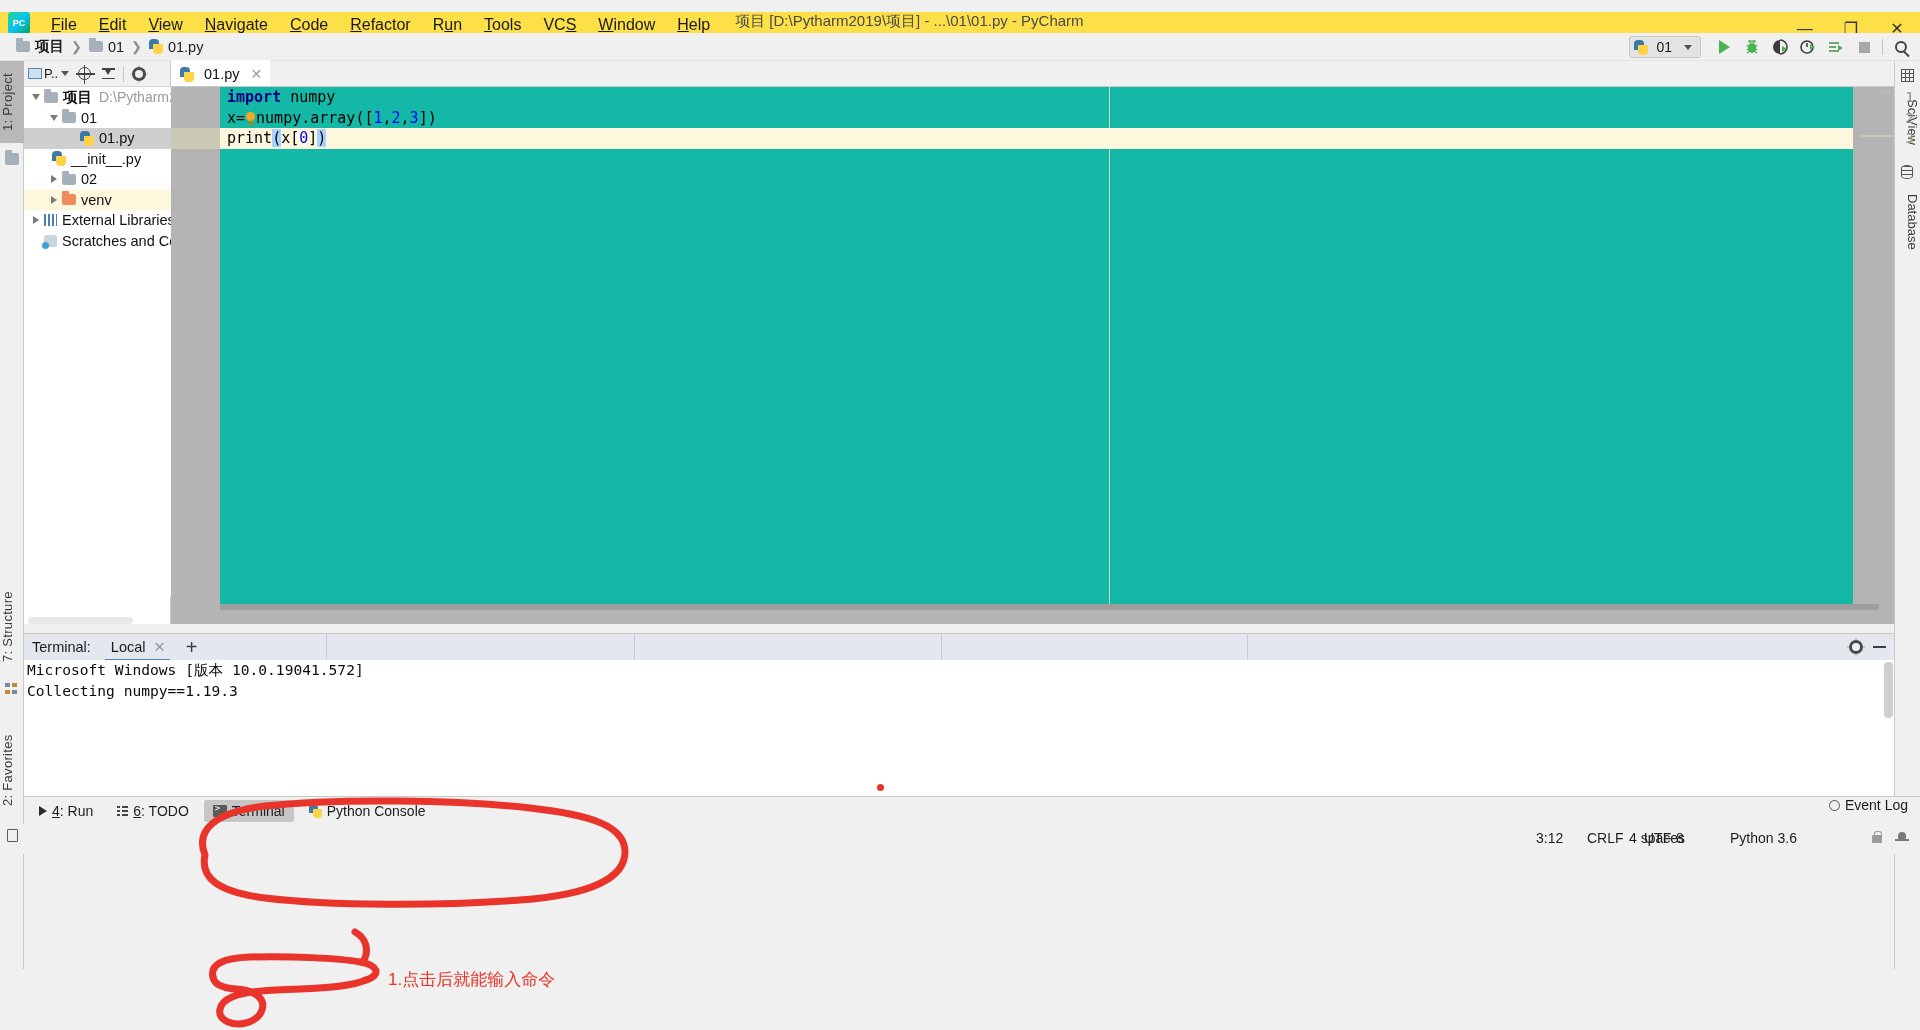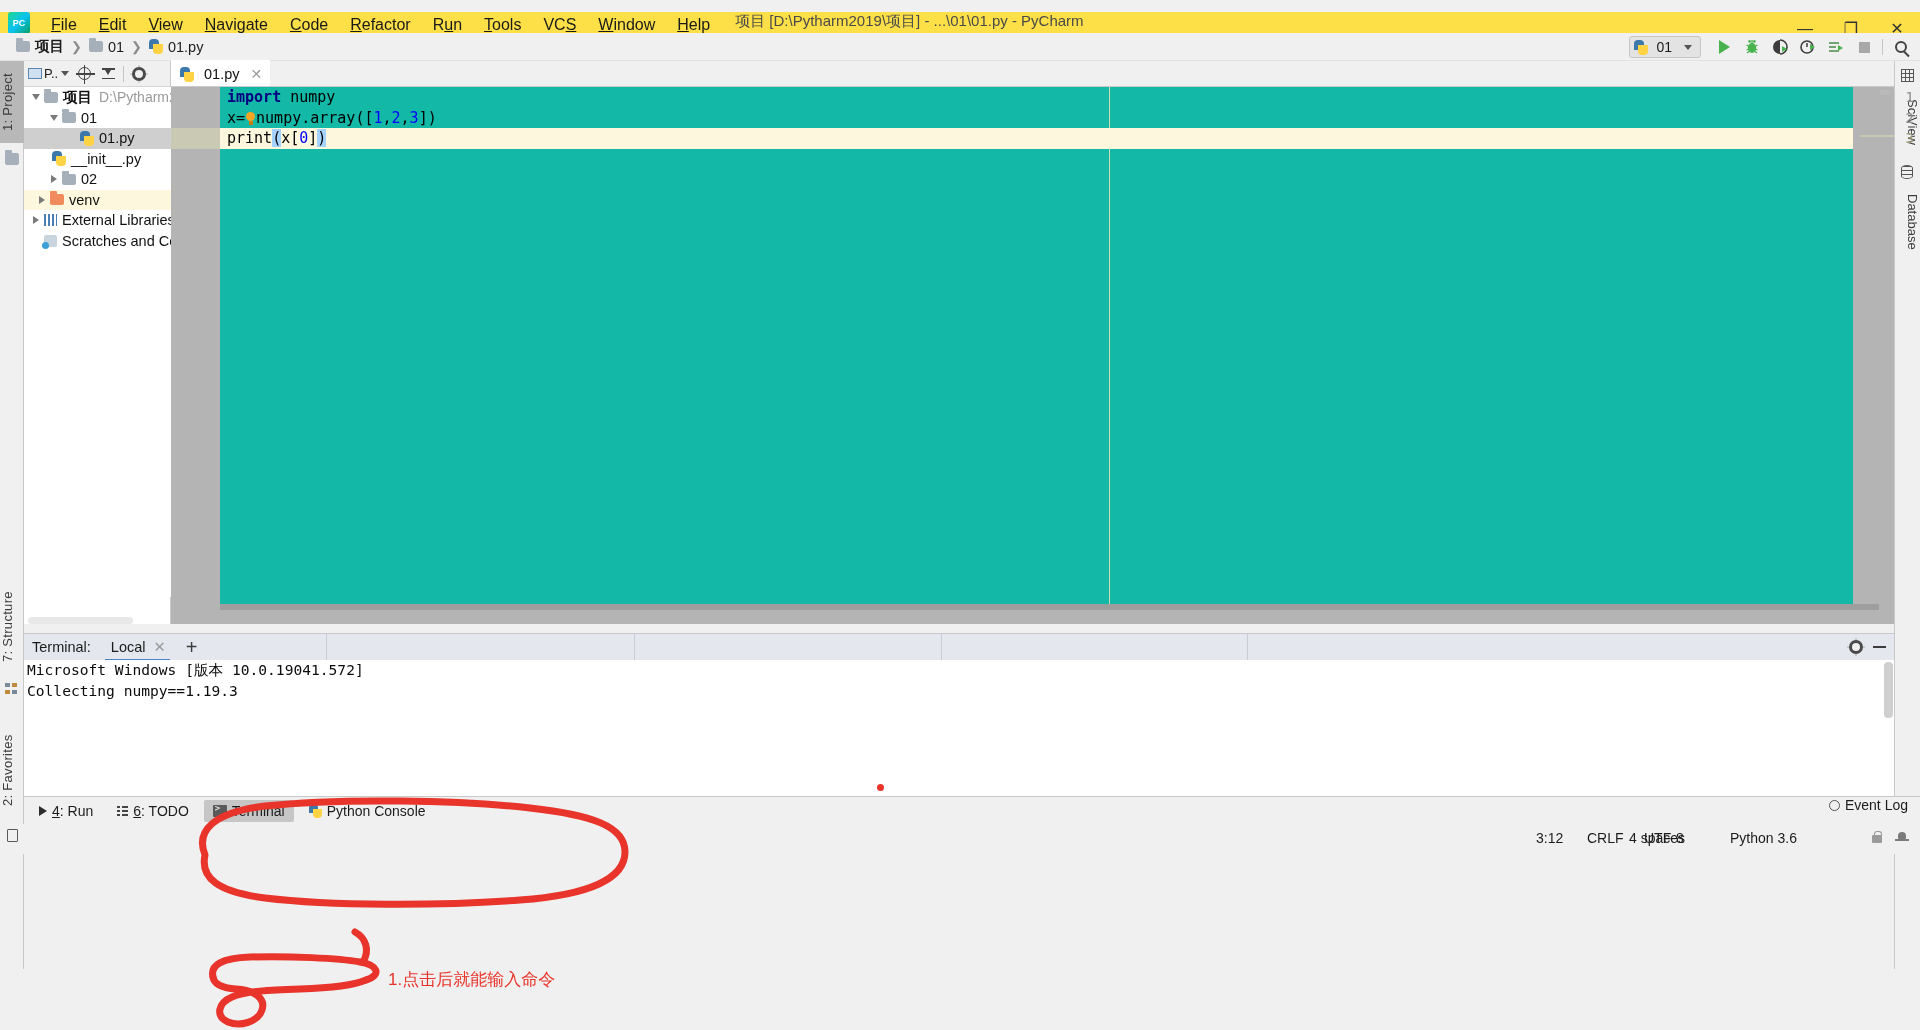--- a/index.html
+++ b/index.html
@@ -634,21 +634,21 @@
     </div>
 
     <div class="tree-row" style="padding-left:22px">
       <span class="tw">
           <i></i>
         </span>
       <span class="folder-ico ico"></span>
       <span>02</span>
     </div>
 
-    <div class="tree-row hl" style="padding-left:10px">
+    <div class="tree-row hl" style="padding-left:22px">
       <span class="tw">
           <i></i>
         </span>
       <span class="folder-ico orange ico"></span>
       <span>venv</span>
     </div>
 
     <div class="tree-row" style="padding-left:4px">
       <span class="tw">
           <i></i>

